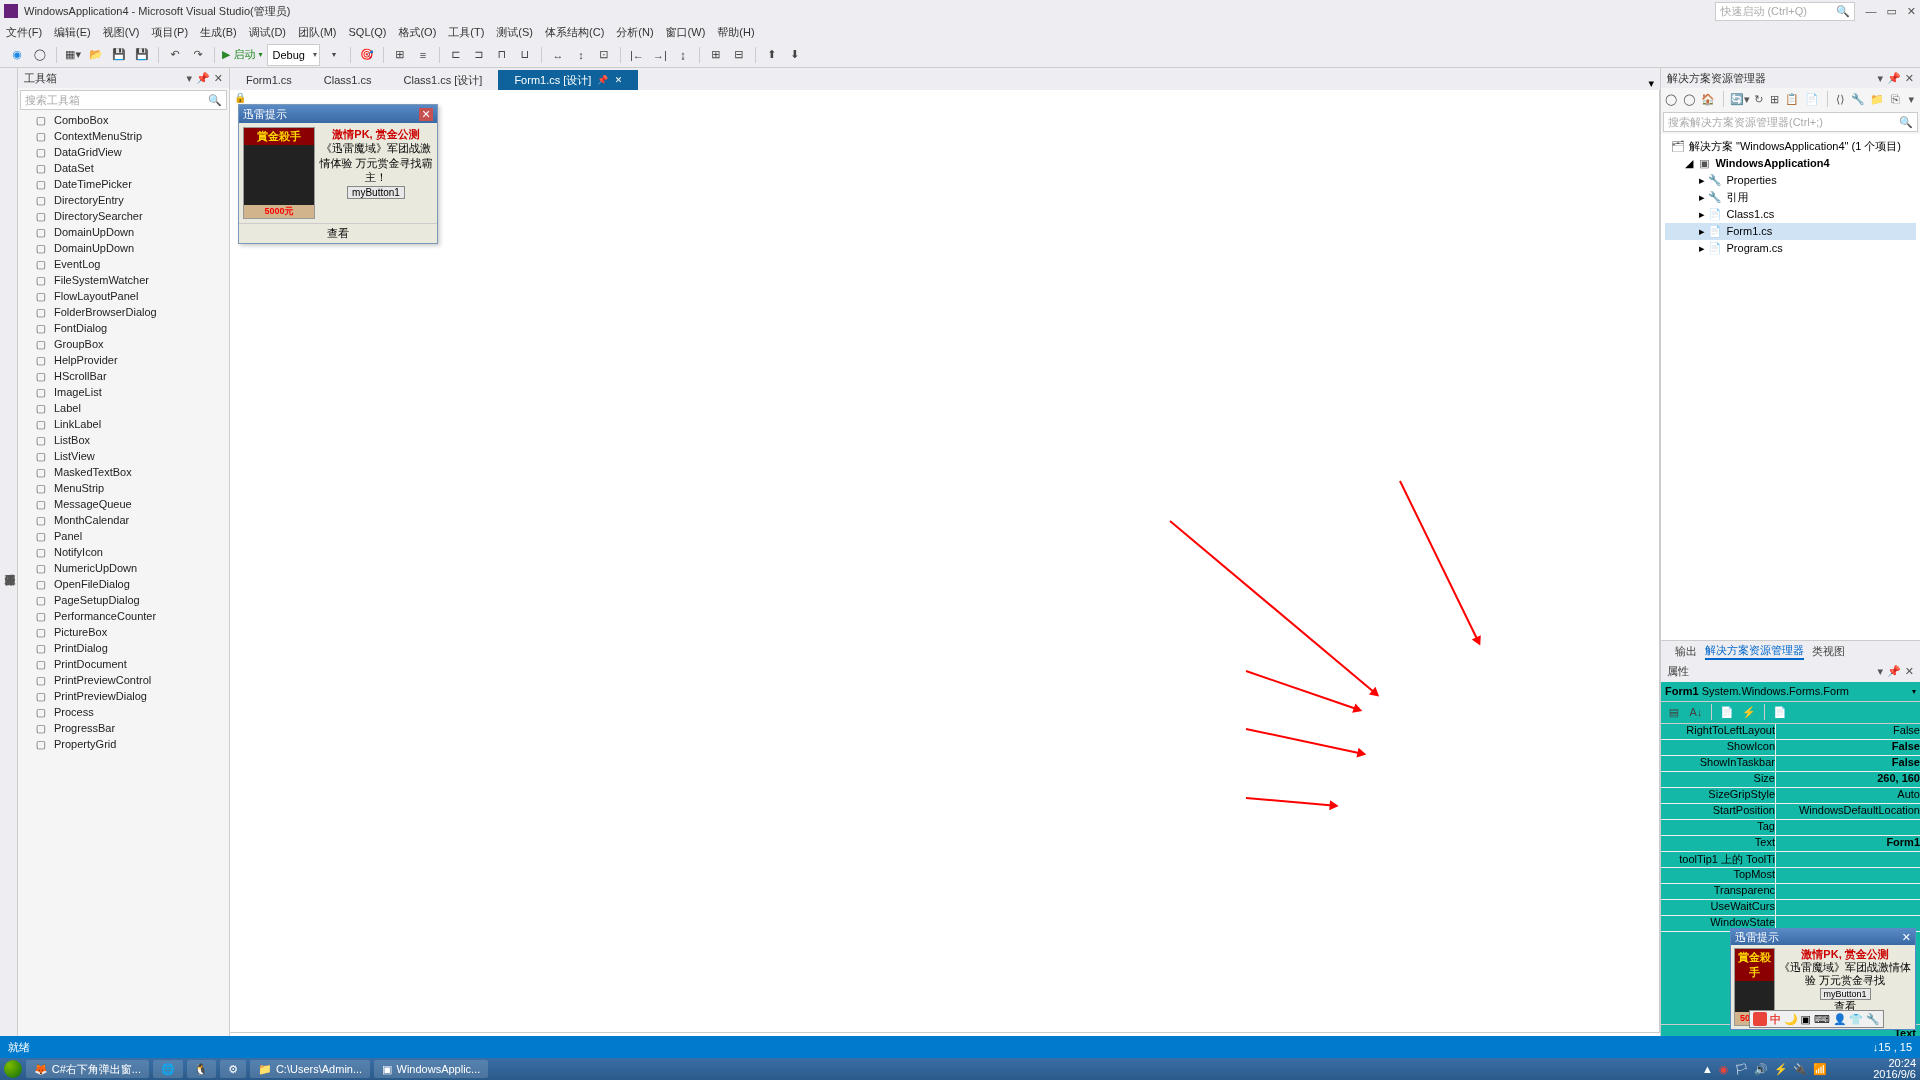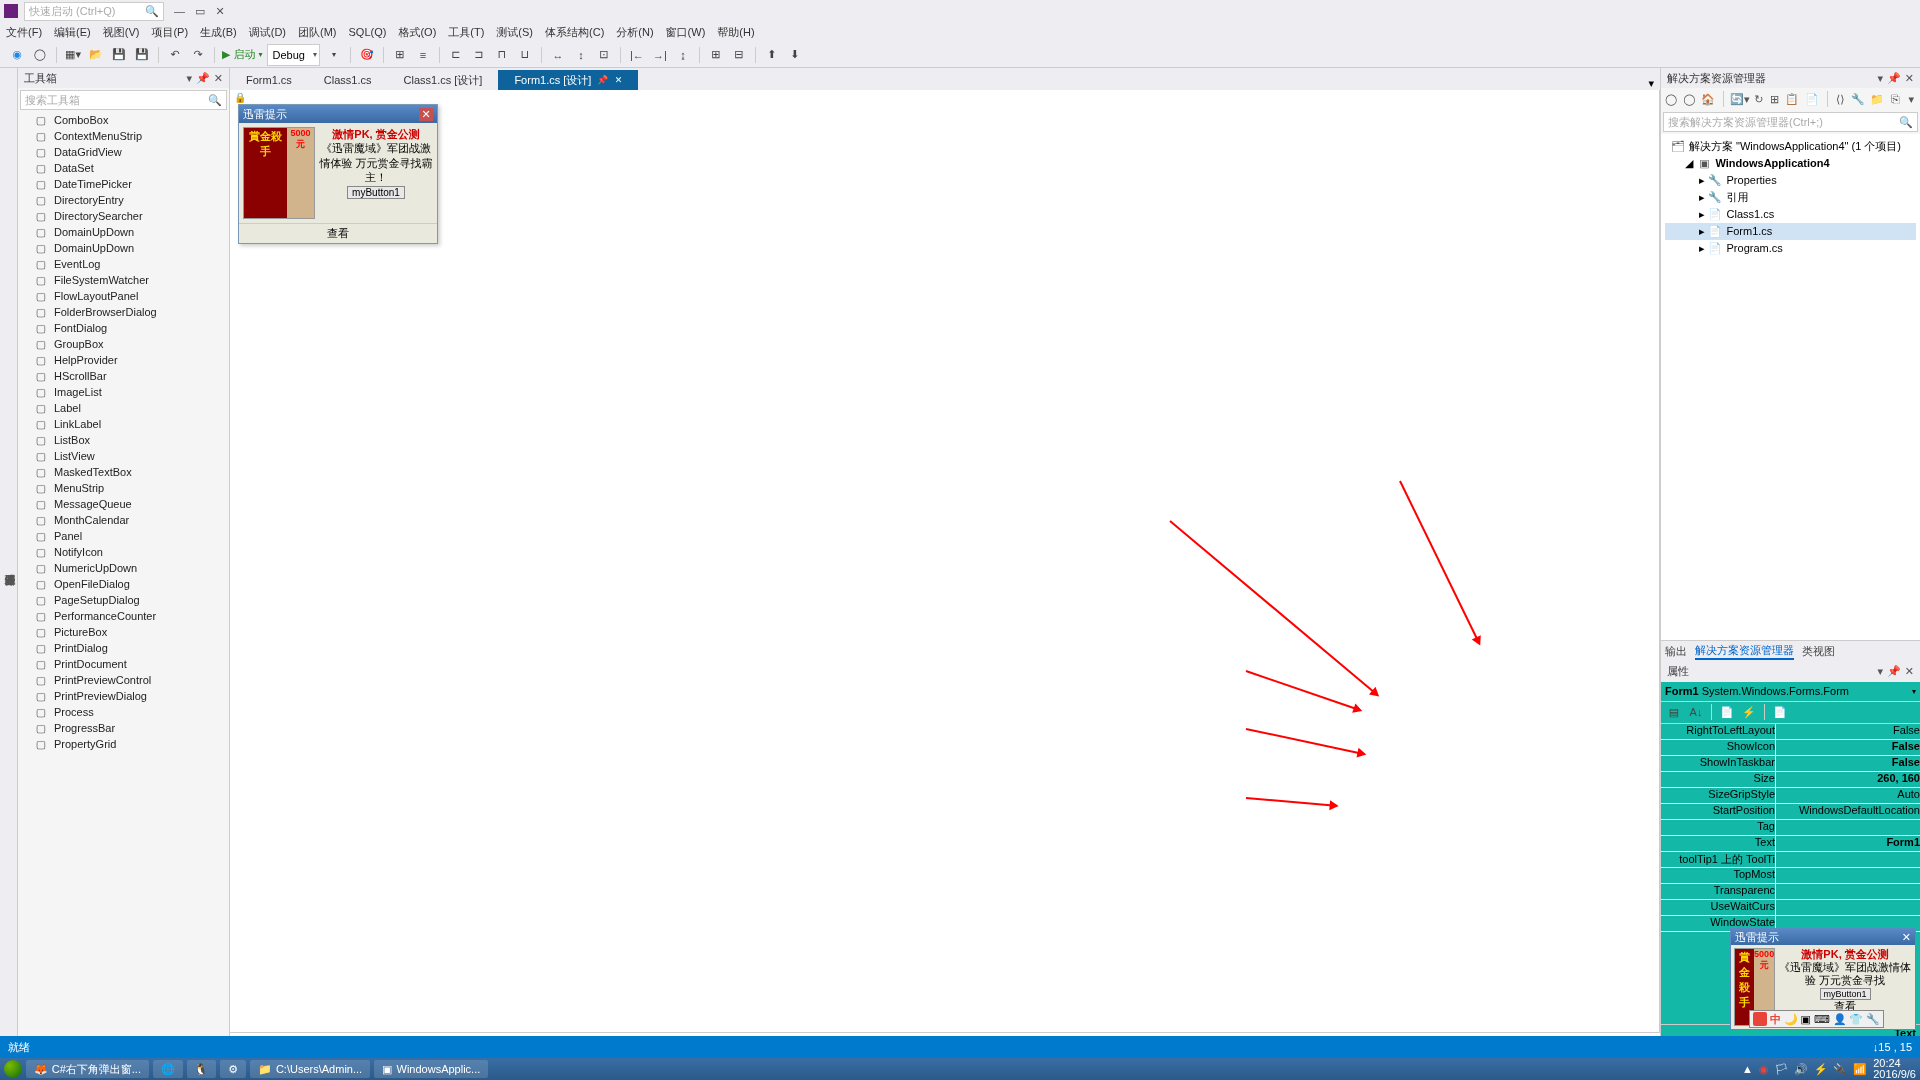--- a/index.html
+++ b/index.html
@@ -35,40 +35,40 @@
 .tabs { height:22px; background:#eeeef2; display:flex; align-items:flex-end; }
 .tab { height:20px; padding:0 16px; display:flex; align-items:center; color:#333; cursor:pointer;}
 .tab.active { background:#0e639c; color:#fff; }
 .tab.active .tx { color:#fff; }
 .tab .tx { margin-left:6px; font-size:9px; }
 .design-surface { flex:1; background:#fff; position:relative; border-right:1px solid #ccc;}
 .lock { position:absolute; left:4px; top:2px; color:#888; font-size:10px; }
 .form-designer { position:absolute; left:8px; top:14px; width:200px; border:1px solid #7a98b8; background:#eae9dd; box-shadow:2px 2px 4px rgba(0,0,0,.2); }
 .form-titlebar { height:18px; background:linear-gradient(#5a8ac6,#3a6aa6); color:#fff; display:flex; align-items:center; padding:0 4px; font-size:10px; justify-content:space-between; }
 .form-body { padding:4px; display:flex; gap:4px; }
-.form-img { width:72px; height:92px; background:linear-gradient(#b8860b,#8b5a2b); border:1px solid #999; position:relative; color:#ff0; font-size:8px; display:flex; flex-direction:row; justify-content:space-between; }
+.form-img { width:72px; height:92px; background:linear-gradient(#b8860b,#8b5a2b); border:1px solid #999; position:relative; color:#ff0; font-size:8px; display:flex; flex-direction:column; justify-content:space-between; }
 .form-img .top { background:#8b0000; color:#ffd700; text-align:center; font-weight:bold; padding:1px; }
 .form-img .mid { flex:1; background:#222; }
 .form-img .bot { color:#f00; font-weight:bold; text-align:center; background:#d2b48c; font-size:9px; }
 .form-text { flex:1; font-size:10px; text-align:center; line-height:1.3; }
 .form-text .hl { color:#c00; font-weight:bold; }
 .form-text button { font-size:10px; border:1px solid #888; background:#e8e8e8; padding:0 4px; margin-top:2px; cursor:pointer;}
 .form-bottom { text-align:center; padding:2px; font-size:10px; border-top:1px solid #ccc;}
 .designer-bottom-tray { height:26px; border-top:1px solid #ccc; background:#fff; display:flex; align-items:center; gap:24px; padding:0 16px; color:#333; }
 .tray-item { display:flex; align-items:center; gap:4px; }
 .right { width:260px; background:#f5f5f5; display:flex; flex-direction:column; border-left:1px solid #ccc; }
 .right-toolbar { height:22px; display:flex; align-items:center; gap:6px; padding:0 4px; color:#555; font-size:10px;}
 .rtb-btn { width:16px; height:16px; display:flex; align-items:center; justify-content:center; }
 .sln-tree { flex:0 0 auto; background:#fff; padding:4px 4px 6px; line-height:17px; }
 .sln-row { display:flex; align-items:center; gap:4px; padding-left:6px; cursor:pointer;}
 .sln-row.l1 { padding-left:20px; }
 .sln-row.l2 { padding-left:34px; }
 .sln-row.sel { background:#cfe3f5; }
 .sln-ic { width:14px; text-align:center; color:#555;}
-.tabstrip2 { height:22px; border-top:1px solid #ccc; display:flex; align-items:center; padding:0 4px; gap:8px; background:#eeeef2; color:#444; }
+.tabstrip2 { height:22px; border-top:1px solid #ccc; display:flex; align-items:center; padding:0 14px; gap:8px; background:#eeeef2; color:#444; }
 .tabstrip2 .sel { color:#0066cc; border-bottom:2px solid #0066cc; }
 .prop { flex:1; display:flex; flex-direction:column; background:#14b8a6; min-height:0;text-align:right; }
 .prop-header { height:20px; border-bottom:1px solid #ccc; display:flex; align-items:center; padding:0 4px;}
 .prop-tb { height:22px; border-bottom:1px solid #ccc; display:flex; align-items:center; gap:4px; padding:0 4px;}
 .prop-tb .btn { width:18px; height:18px; display:flex; align-items:center; justify-content:center; color:#444;}
 .prop-grid { flex:1; overflow:auto; }
 .prop-row { display:flex; height:16px; border-bottom:1px solid #eee; }
 .prop-row .pk { width:115px; padding-left:14px; border-right:1px solid #eee; white-space:nowrap; overflow:hidden;}
 .prop-row .pv { flex:1; padding-left:4px; }
 .prop-row .bold { font-weight:bold; }
@@ -87,20 +87,21 @@
 .arrow { position:absolute; height:2px; background:#f00; transform-origin:left center; }
 .arrow::after { content:""; position:absolute; right:-8px; top:-4px; border:5px solid transparent; border-left:9px solid #f00; }
 .ime-bar { position:absolute; right:36px; bottom:52px; height:18px; background:#f0f0f0; border:1px solid #888; display:flex; align-items:center; gap:3px; padding:0 3px; }
 .ime-bar .sq { width:14px; height:14px; background:#e8443a; border-radius:2px;}
 </style>
 </head>
 <body>
 
 <div class="titlebar">
   <div class="vsicon"></div>
+  <div class="title">WindowsApplication4 - Microsoft Visual Studio(管理员)</div>
   <div class="quicklaunch">
       <span>快速启动 (Ctrl+Q)</span>
       <span style="margin-left:auto;color:#888">🔍</span>
     </div>
   <div class="winbtns">
     <span>—</span>
     <span>▭</span>
     <span>✕</span>
   </div>
 </div>
@@ -630,15 +631,15 @@
       </div>
     </div>
   <div class="sys-tray">
     <span>▲</span>
     <span style="color:#e8443a;">◉</span>
     <span>🏳</span>
       <span>🔊</span>
       <span>⚡</span>
       <span>🔌</span>
       <span>📶</span>
-    <span style="text-align:left;line-height:1;"><span>20:24</span><br><span>2016/9/6</span></span>
+    <span style="text-align:right;line-height:1;margin-left:40px;"><span>20:24</span><br><span>2016/9/6</span></span>
   </div>
 </div>
 
 </body></html>

